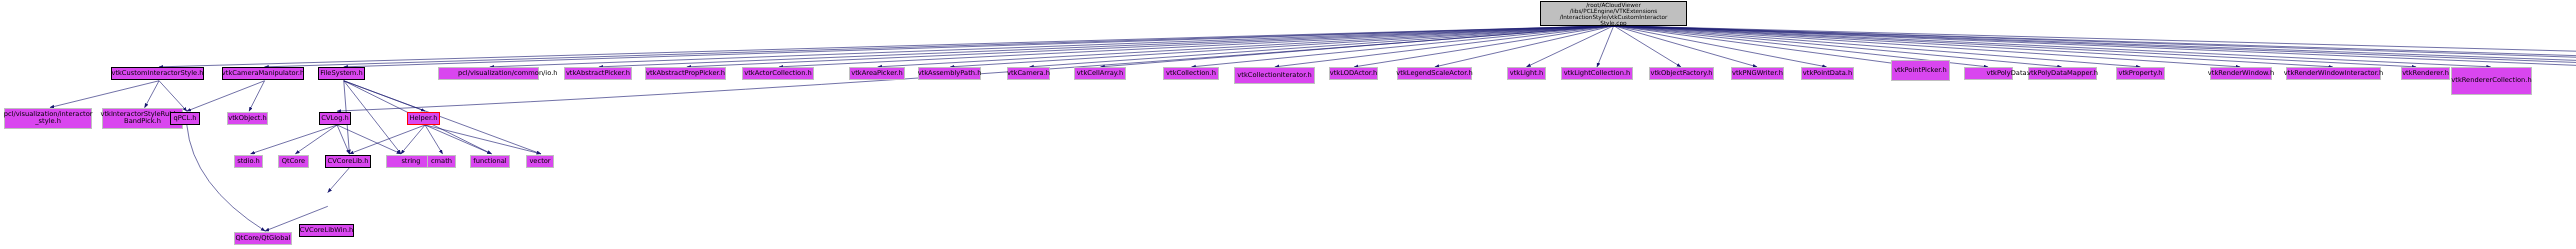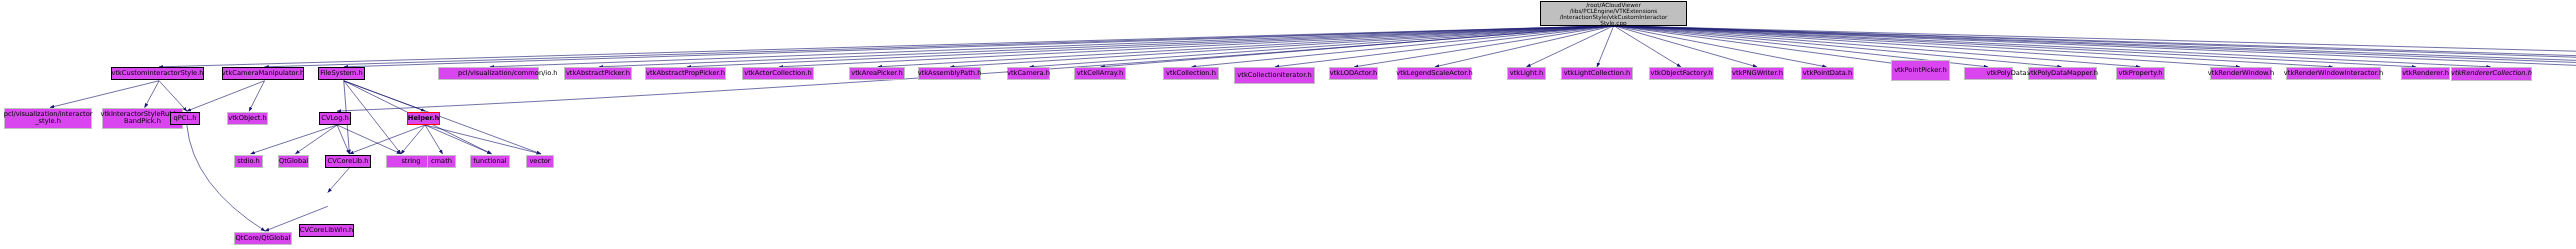--- a/index.html
+++ b/index.html
@@ -109,31 +109,31 @@
     <div class="node ext" style="left: 1649px; top: 67px; width: 65px; height: 13.4px;">vtkObjectFactory.h</div>
     <div class="node ext" style="left: 1731px; top: 67px; width: 53px; height: 13.4px;">vtkPNGWriter.h</div>
     <div class="node ext" style="left: 1801px; top: 67px; width: 53px; height: 13.4px;">vtkPointData.h</div>
     <div class="node ext" style="left: 1891px; top: 60px; width: 59px; height: 21px;">vtkPointPicker.h</div>
     <div class="node ext" style="left: 1964px; top: 67px; width: 49px; height: 13.4px; padding-left: 44px;">vtkPolyData.h</div>
     <div class="node ext" style="left: 2028px; top: 67px; width: 69px; height: 13.4px;">vtkPolyDataMapper.h</div>
     <div class="node ext" style="left: 2116px; top: 67px; width: 49px; height: 13.4px;">vtkProperty.h</div>
     <div class="node ext" style="left: 2210px; top: 67px; width: 62px; height: 13.4px;">vtkRenderWindow.h</div>
     <div class="node ext" style="left: 2286px; top: 67px; width: 95px; height: 13.4px;">vtkRenderWindowInteractor.h</div>
     <div class="node ext" style="left: 2393px; top: 67px; width: 49px; height: 13.4px; margin-left: 8px;">vtkRenderer.h</div>
-    <div class="node ext" style="left: 2451px; top: 67px; width: 81px; height: 14px; font-style: italic;">vtkRendererCollection.h</div>
+    <div class="node ext" style="left: 2451px; top: 67px; width: 81px; height: 28px;">vtkRendererCollection.h</div>
     <div class="node ext" style="left: 4.1px; top: 108px; width: 88px; height: 20.6px;">pcl/visualization/interactor
 _style.h</div>
     <div class="node ext" style="left: 102px; top: 108px; width: 81px; height: 20.6px;">vtkInteractorStyleRubber
 BandPick.h</div>
     <div class="node doc" style="left: 170px; top: 112px; width: 30px; height: 13.4px;">qPCL.h</div>
     <div class="node ext" style="left: 227px; top: 112px; width: 41px; height: 13.4px;">vtkObject.h</div>
     <div class="node doc" style="left: 319px; top: 112px; width: 32px; height: 13.4px;">CVLog.h</div>
-    <div class="node trunc" style="left: 407px; top: 112px; width: 33px; height: 13.4px; font-weight: bold;">Helper.h</div>
+    <div class="node trunc" style="left: 407px; top: 112px; width: 33px; height: 13.4px;">Helper.h</div>
     <div class="node ext" style="left: 234px; top: 155px; width: 29px; height: 13.4px;">stdio.h</div>
-    <div class="node ext" style="left: 278px; top: 155px; width: 31px; height: 13.4px;">QtGlobal</div>
+    <div class="node ext" style="left: 278px; top: 155px; width: 31px; height: 13.4px;">QtCore</div>
     <div class="node bold" style="left: 325px; top: 155px; width: 46px; height: 13.4px;">CVCoreLib.h</div>
     <div class="node ext" style="left: 386px; top: 155px; width: 50px; height: 13.4px;">string</div>
     <div class="node ext" style="left: 427px; top: 155px; width: 29px; height: 13.4px;">cmath</div>
     <div class="node ext" style="left: 470px; top: 155px; width: 40px; height: 13.4px;">functional</div>
     <div class="node ext" style="left: 526px; top: 155px; width: 28px; height: 13.4px;">vector</div>
     <div class="node bold" style="left: 299px; top: 193px; width: 55px; height: 13.4px; margin-top: 31px;">CVCoreLibWin.h</div>
     <div class="node ext" style="left: 234px; top: 232px; width: 58px; height: 13.4px;">QtCore/QtGlobal</div>
   </div>
 
 

